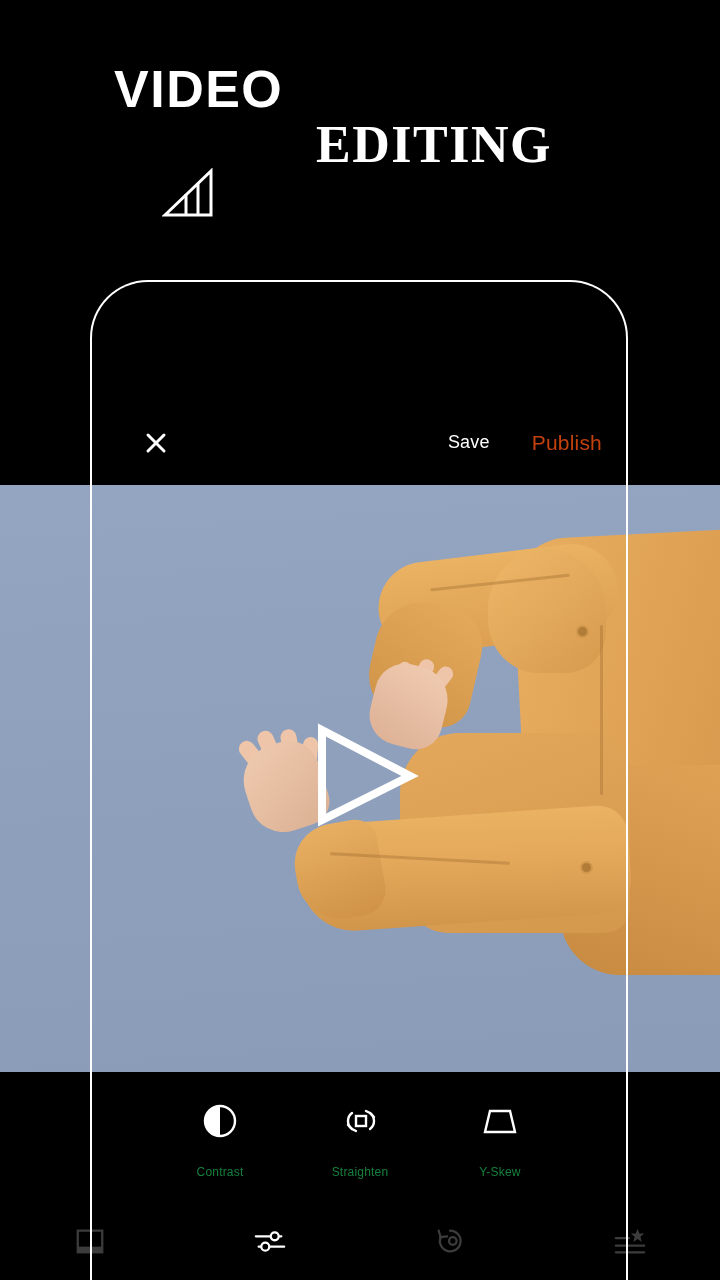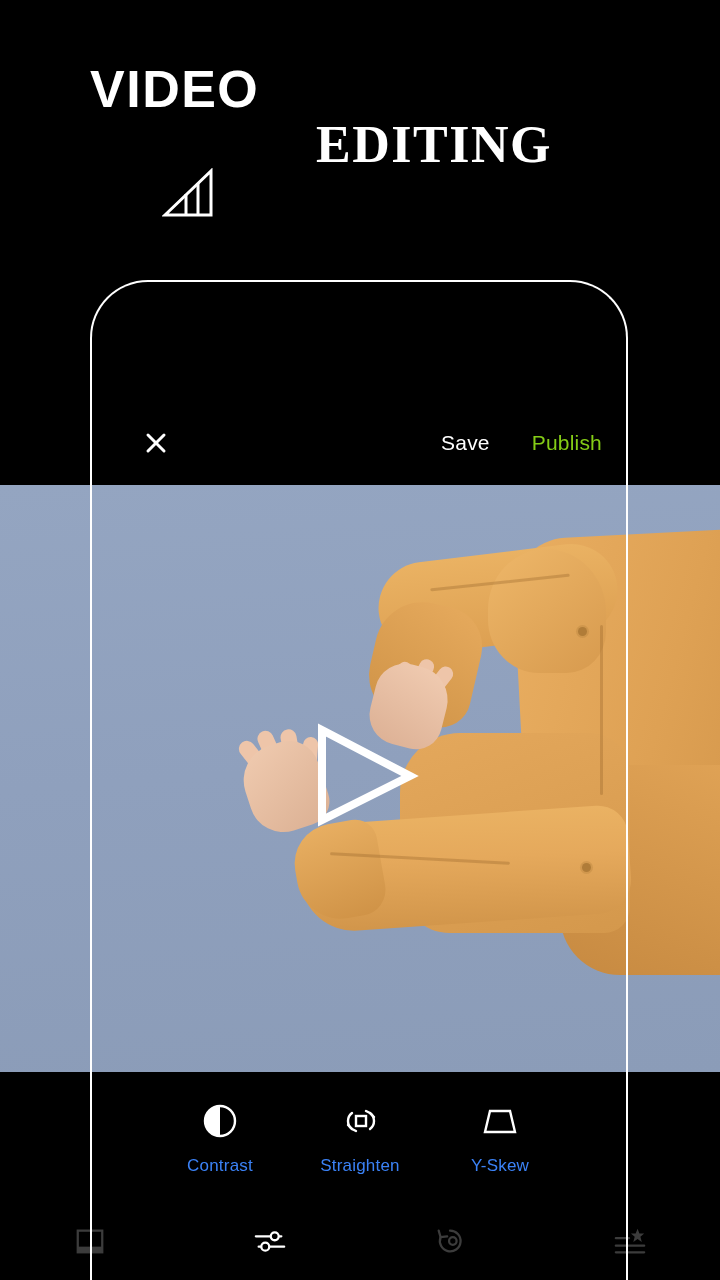--- a/index.html
+++ b/index.html
@@ -24,21 +24,21 @@
     pointer-events:none;
   }
   .promo-line {
     color:#ffffff;
     font-size:52px;
     font-weight:700;
     letter-spacing:1.5px;
     line-height:1.06;
     white-space:nowrap;
   }
-  .promo-line.line1 { padding-left:90px; }
+  .promo-line.line1 { padding-left:114px; }
   .promo-line.line2 { padding-left:316px;font-family:Liberation Serif, serif; }
 
   .promo-logo {
     position:absolute;
     left:162px; top:168px;
     width:56px; height:52px;
   }
 
   
   .phone-frame {
@@ -72,26 +72,26 @@
   }
   .topbar-actions {
     position:absolute;
     right:118px;
     display:flex;
     align-items:center;
     gap:42px;
   }
   .action-save {
     color:#ffffff;
-    font-size:21px;
+    font-size:18px;
     letter-spacing:.2px;
     cursor:pointer;
   }
   .action-publish {
-    color:#84cc16;
+    color:#c2410c;
     font-size:21px;
     letter-spacing:.2px;
     cursor:pointer;
   }
 
   
   .video-stage {
     position:absolute;
     left:0; top:485px;
     width:720px; height:587px;
@@ -231,23 +231,23 @@
   }
   .tool {
     width:100px;
     display:flex;
     flex-direction:column;
     align-items:center;
     cursor:pointer;
   }
   .tool-icon { height:42px; display:flex; align-items:center; justify-content:center; }
   .tool-label {
-    margin-top:14px;
-    color:#3b82f6;
-    font-size:17px;
+    margin-top:23px;
+    color:#15803d;
+    font-size:12px;
     letter-spacing:.2px;
     white-space:nowrap;
   }
 
   
   .bottom-nav {
     position:absolute;
     left:0; top:1205px;
     width:720px; height:75px;
     display:flex;

